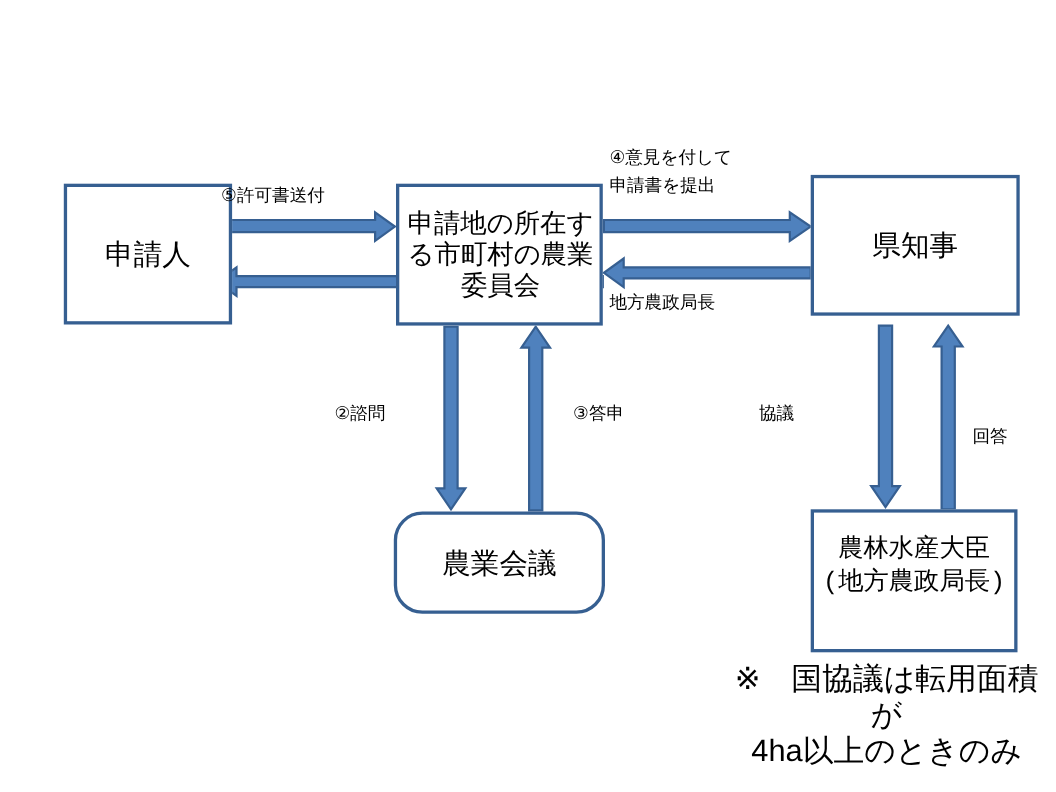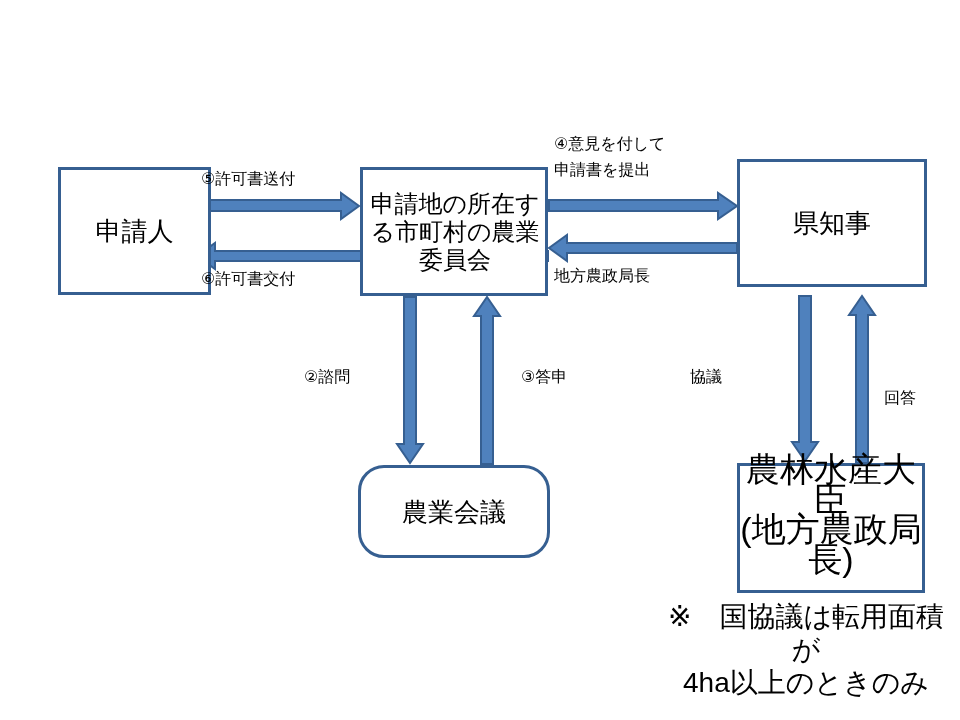--- a/index.html
+++ b/index.html
@@ -36,21 +36,21 @@
   .node-committee  {
     left: 360px; top: 167px; width: 188px; height: 129px;
     justify-content: flex-start; text-align: center;
     padding: 6px 5px 6px 7px;
     font-size: 24px; line-height: 28px;
     word-break: break-all;
   }
   .node-governor   { left: 737px; top: 159px; width: 190px; height: 128px; }
   .node-conference { left: 358px; top: 465px; width: 192px; height: 93px; border-radius: 26px; }
   .node-minister   { left: 737px; top: 463px; width: 188px; height: 130px;
-                     padding-bottom: 28px; font-size: 34px; }
+                     padding-bottom: 28px; font-size: 23px; font-family: Liberation Mono, monospace; }
   .edge-label {
     position: absolute;
     font-size: 16px;
     line-height: 26px;
     white-space: pre-line;
   }
   .lbl-e1 { left: 201px; top: 166px; }
   .lbl-e6 { left: 201px; top: 266px; }
   .lbl-e4 { left: 554px; top: 131px; }
   .lbl-e5 { left: 554px; top: 263px; }
@@ -96,21 +96,20 @@
 
   <div class="node node-governor">県知事</div>
 
   <div class="node node-conference">農業会議</div>
 
   <div class="node node-minister">農林水産大臣
 (地方農政局長)</div>
 
   <div class="edge-label lbl-e1">⑤許可書送付</div>
 
-  <div class="edge-label lbl-e6">⑥許可書交付</div>
 
   <div class="edge-label lbl-e4">④意見を付して
 申請書を提出</div>
 
   <div class="edge-label lbl-e5">地方農政局長</div>
 
   <div class="edge-label lbl-e2">②諮問</div>
 
   <div class="edge-label lbl-e3">③答申</div>
 

